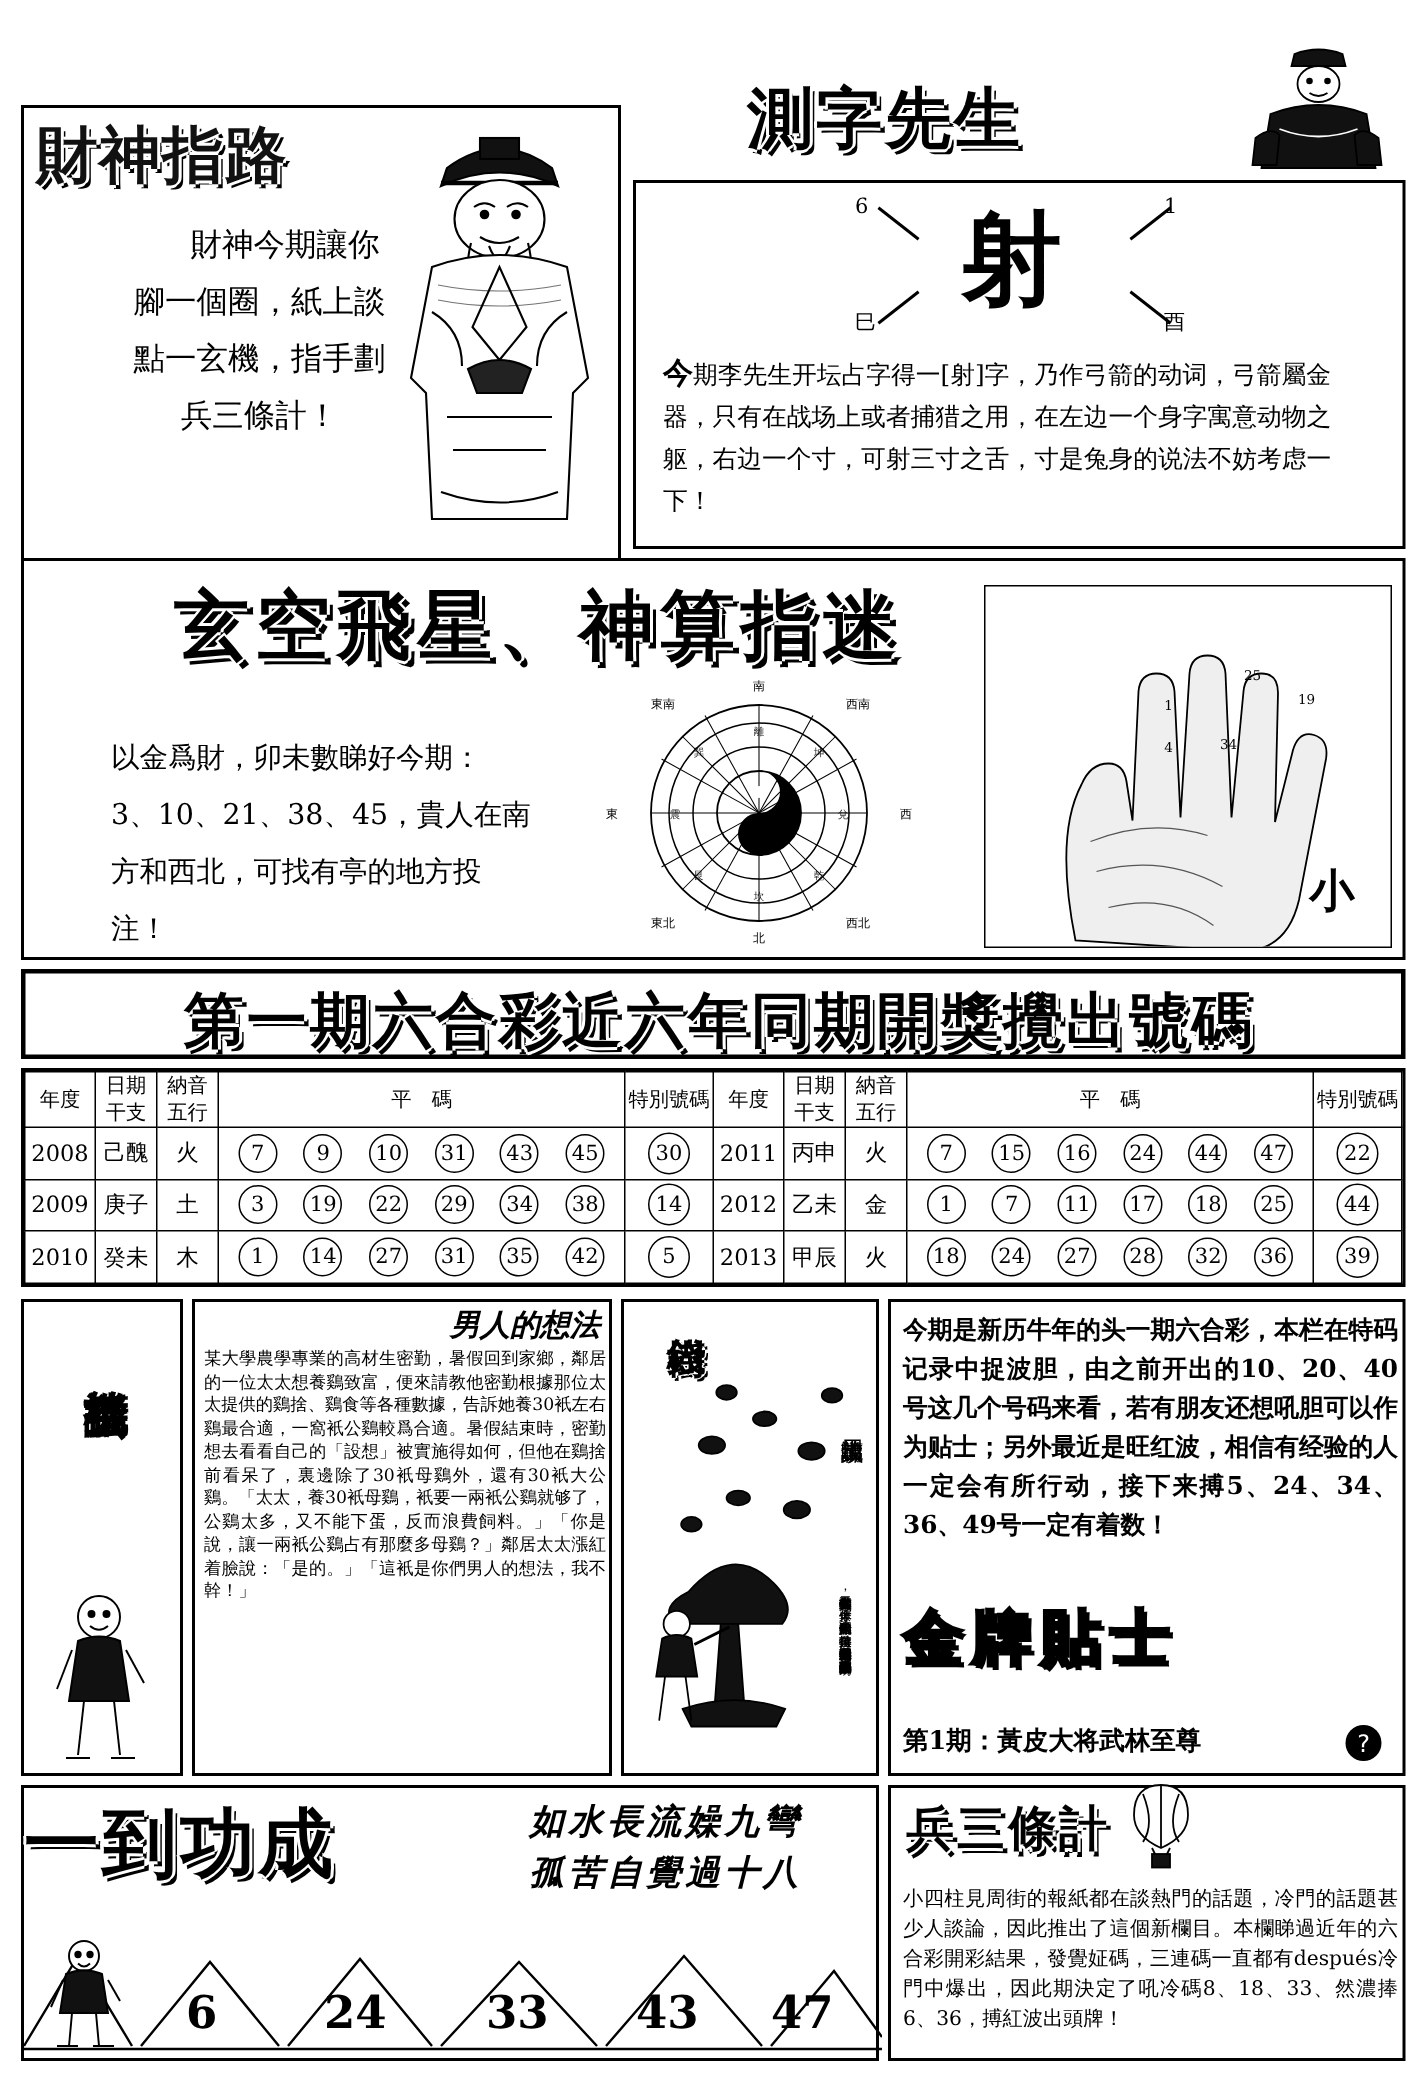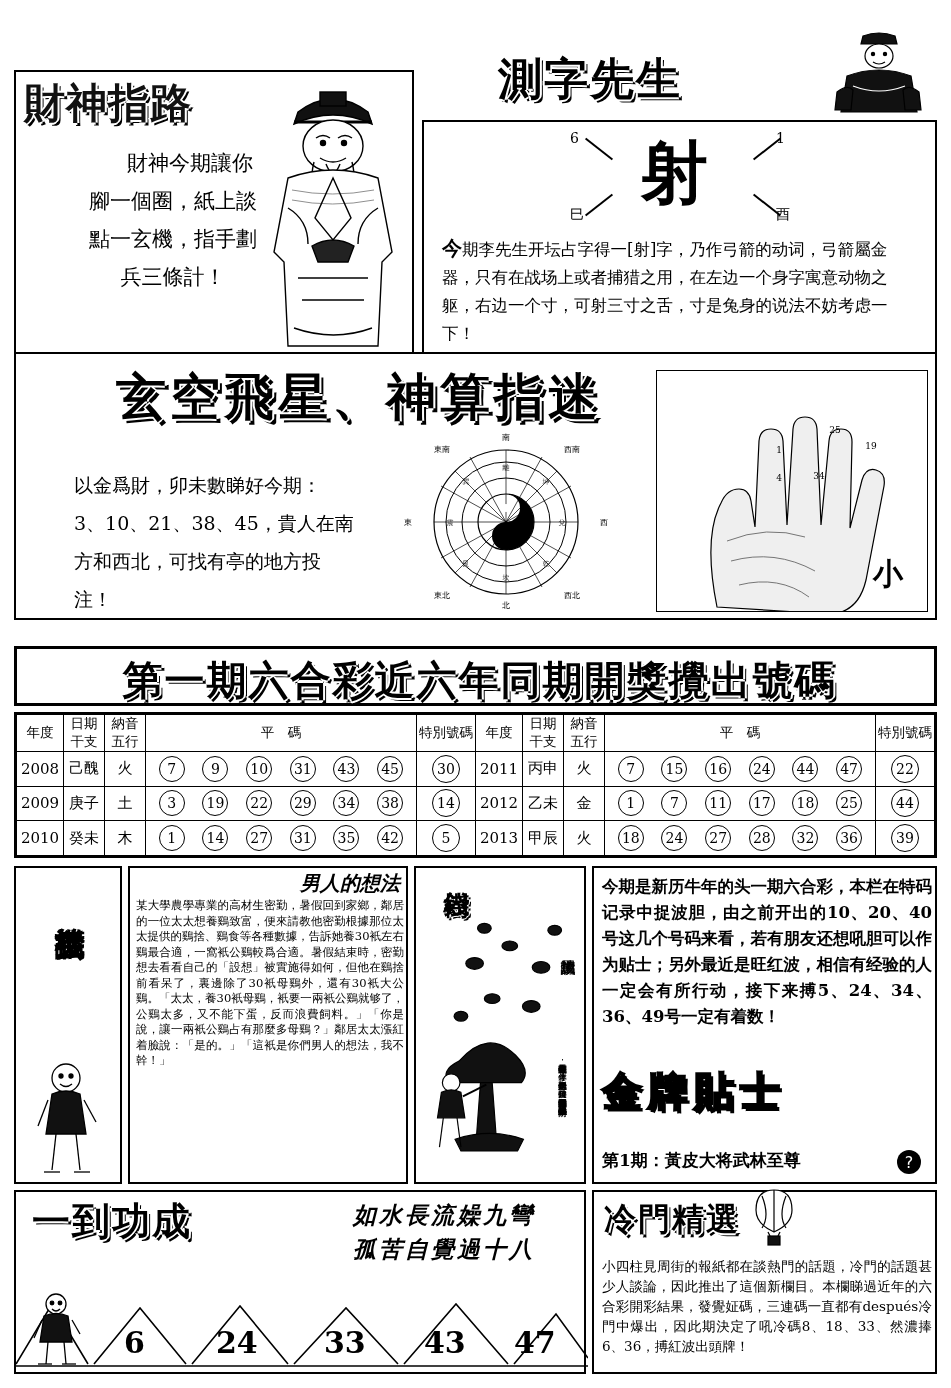--- a/index.html
+++ b/index.html
@@ -37,21 +37,21 @@
   #bigchar{position:absolute;left:150px;top:6px;width:200px;height:104px;text-align:center;
      font-family:"DejaVu Serif","Liberation Serif",serif;font-size:68px;font-weight:bold;}
   .cz-num{position:absolute;font-family:"DejaVu Serif","Liberation Serif",serif;font-size:14px;}
   .cz-slash{position:absolute;width:34px;height:2px;background:#000;}
   #cezi-text{position:absolute;left:18px;top:112px;width:478px;
      font-family:"DejaVu Serif","Liberation Serif",serif;font-size:16.5px;line-height:28px;text-indent:0;}
   #cezi-text b{font-size:20px;}
   #cezi-img{position:absolute;right:4px;top:4px;width:110px;height:86px;}
 
   
-  #xuankong{left:14px;top:352px;width:923px;height:268px;}
+  #xuankong{left:14px;top:372px;width:923px;height:268px;}
   #xk-title{position:absolute;left:100px;top:10px;font-family:"DejaVu Serif","Liberation Serif",serif;
      font-weight:bold;font-size:50px;letter-spacing:4px;
      text-shadow:2px 0 0 #fff,-2px 0 0 #fff,0 2px 0 #fff,0 -2px 0 #fff,4px 4px 0 #000;}
   #xk-text{position:absolute;left:58px;top:112px;width:300px;
      font-family:"DejaVu Serif","Liberation Serif",serif;font-size:19px;line-height:38px;}
   #compass{position:absolute;left:370px;top:76px;width:240px;height:180px;}
   #palmbox{position:absolute;left:640px;top:16px;width:270px;height:240px;border:1px solid #000;}
   #palm-small{position:absolute;right:24px;bottom:16px;font-family:"DejaVu Serif","Liberation Serif",serif;
      font-size:30px;font-weight:bold;}
 
@@ -104,22 +104,22 @@
   #tips-title{position:absolute;left:8px;top:196px;width:286px;height:70px;
      font-family:"DejaVu Serif","Liberation Serif",serif;font-weight:bold;font-size:40px;letter-spacing:6px;
      color:#fff;-webkit-text-stroke:2px #000;text-shadow:3px 3px 0 #000;}
   #tips-sub{position:absolute;left:8px;bottom:10px;font-family:"DejaVu Serif","Liberation Serif",serif;
      font-weight:bold;font-size:17px;}
   #qmark{position:absolute;right:14px;bottom:8px;width:24px;height:24px;border-radius:50%;
      background:#000;color:#fff;font-size:16px;display:flex;align-items:center;justify-content:center;}
 
   
   #bot-left{left:14px;top:1190px;width:572px;height:184px;}
-  #bl-title{position:absolute;left:16px;top:4px;font-family:"DejaVu Serif","Liberation Serif",serif;
-     font-weight:bold;font-size:38px;letter-spacing:2px;
+  #bl-title{position:absolute;left:0;top:4px;font-family:"DejaVu Serif","Liberation Serif",serif;
+     font-weight:bold;font-size:50px;letter-spacing:2px;
      text-shadow:2px 0 0 #fff,-2px 0 0 #fff,0 2px 0 #fff,0 -2px 0 #fff,3px 3px 0 #000;}
   #bl-poem{position:absolute;right:10px;top:6px;width:260px;
      font-family:"DejaVu Serif","Liberation Serif",serif;font-weight:bold;font-size:23px;line-height:34px;
      letter-spacing:3px;text-align:center;font-style:italic;}
   #bl-nums{position:absolute;left:0;bottom:4px;width:572px;height:84px;}
   .bl-num{position:absolute;bottom:8px;font-family:"DejaVu Serif","Liberation Serif",serif;
      font-weight:bold;font-size:30px;}
   #blfig{position:absolute;left:14px;bottom:6px;width:54px;height:76px;}
 
   #bot-right{left:592px;top:1190px;width:345px;height:184px;}
@@ -523,21 +523,21 @@
           <path d="M42 30 l8 14"></path>
         <path d="M18 52 l-2 22"></path>
           <path d="M34 52 l2 22"></path>
         <path d="M8 74 h14"></path>
           <path d="M32 74 h14"></path>
       </g>
     </svg>
   </div>
 
   <div class="bx" id="bot-right">
-    <div id="br-title">冷門精選</div>
+    <div id="br-title">兵三條計</div>
     <svg id="balloon" viewBox="0 0 56 64">
       <g stroke="#000" fill="none" stroke-width="1.2">
         <path d="M28 4 q18 0 18 20 q0 14 -18 22 q-18 -8 -18 -22 q0 -20 18 -20z" fill="#fff"></path>
         <path d="M28 4 v42"></path>
           <path d="M16 10 q8 20 0 32"></path>
           <path d="M40 10 q-8 20 0 32"></path>
         <rect x="22" y="50" width="12" height="9" fill="#111"></rect>
         <path d="M22 46 l2 4"></path>
           <path d="M34 46 l-2 4"></path>
       </g>

